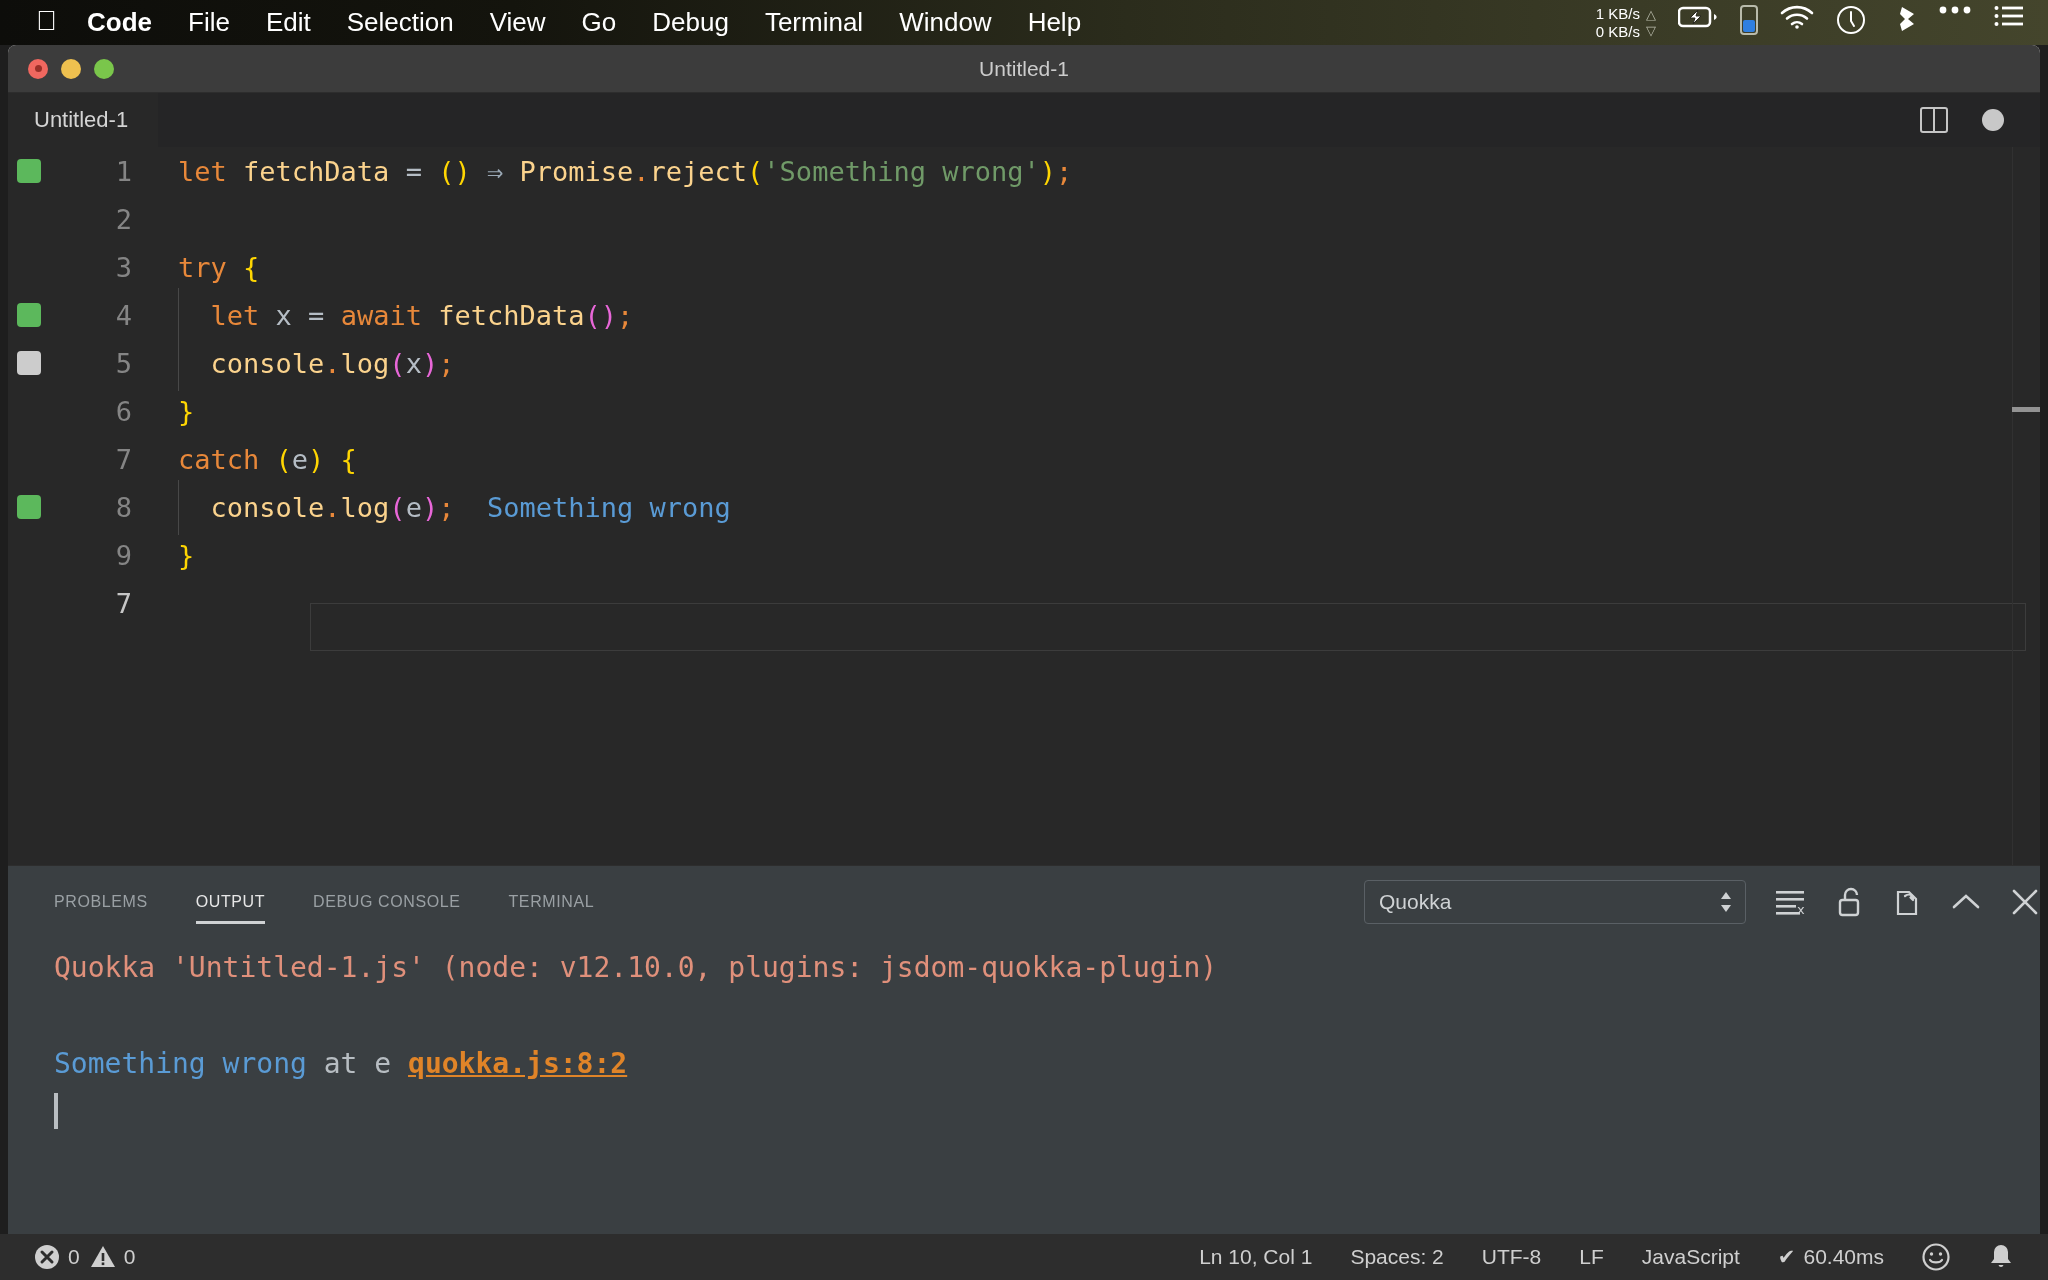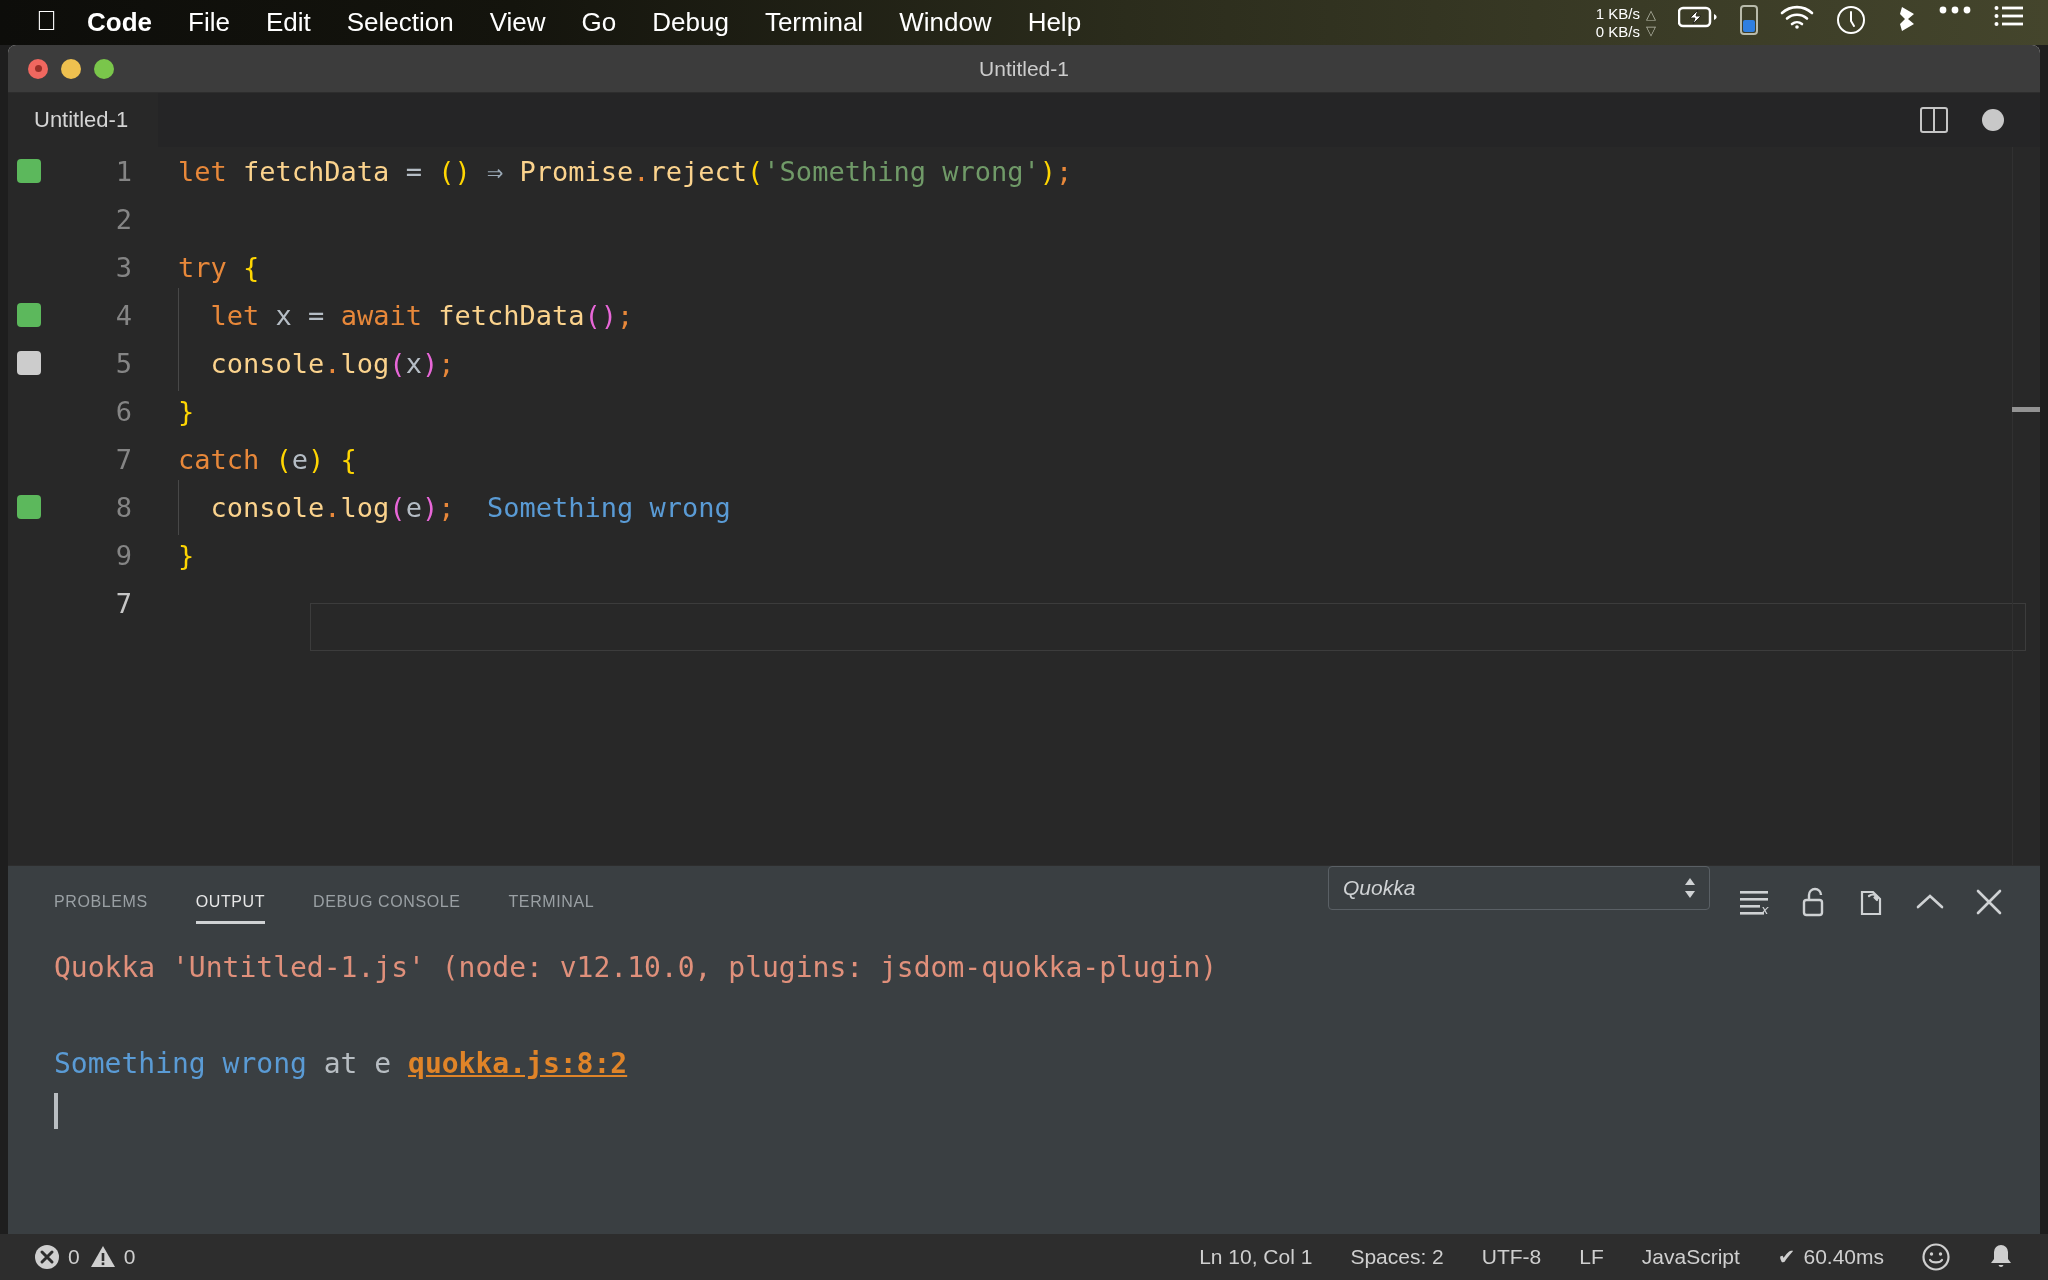--- a/index.html
+++ b/index.html
@@ -158,22 +158,22 @@
     display: flex; align-items: center; position: relative;
     font-size: 16px; letter-spacing: 0.6px; color: #9aa0a4;
     margin-right: 48px;
   }
   .panel-tab.active { color: #e7e7e7; }
   .panel-tab.active::after {
     content: ""; position: absolute; left: 0; right: 0; bottom: 14px;
     height: 3px; background: #cfd2d4;
   }
   #panel-actions {
-    margin-left: auto; display: flex; 
-    gap: 28px; padding-right: 36px; font-style: italic;
+    margin-left: auto; display: flex; align-items: center;
+    gap: 28px; 
   }
   #output-select {
     width: 382px; height: 44px; border: 1px solid #5a6065;
     border-radius: 4px; background: transparent; color: #cfd2d4;
     font-size: 21px; display: flex; align-items: center;
     padding: 0 14px; position: relative;
   }
   #output-select .spin {
     position: absolute; right: 12px; top: 0; bottom: 0;
     display: flex; flex-direction: column; justify-content: center;

